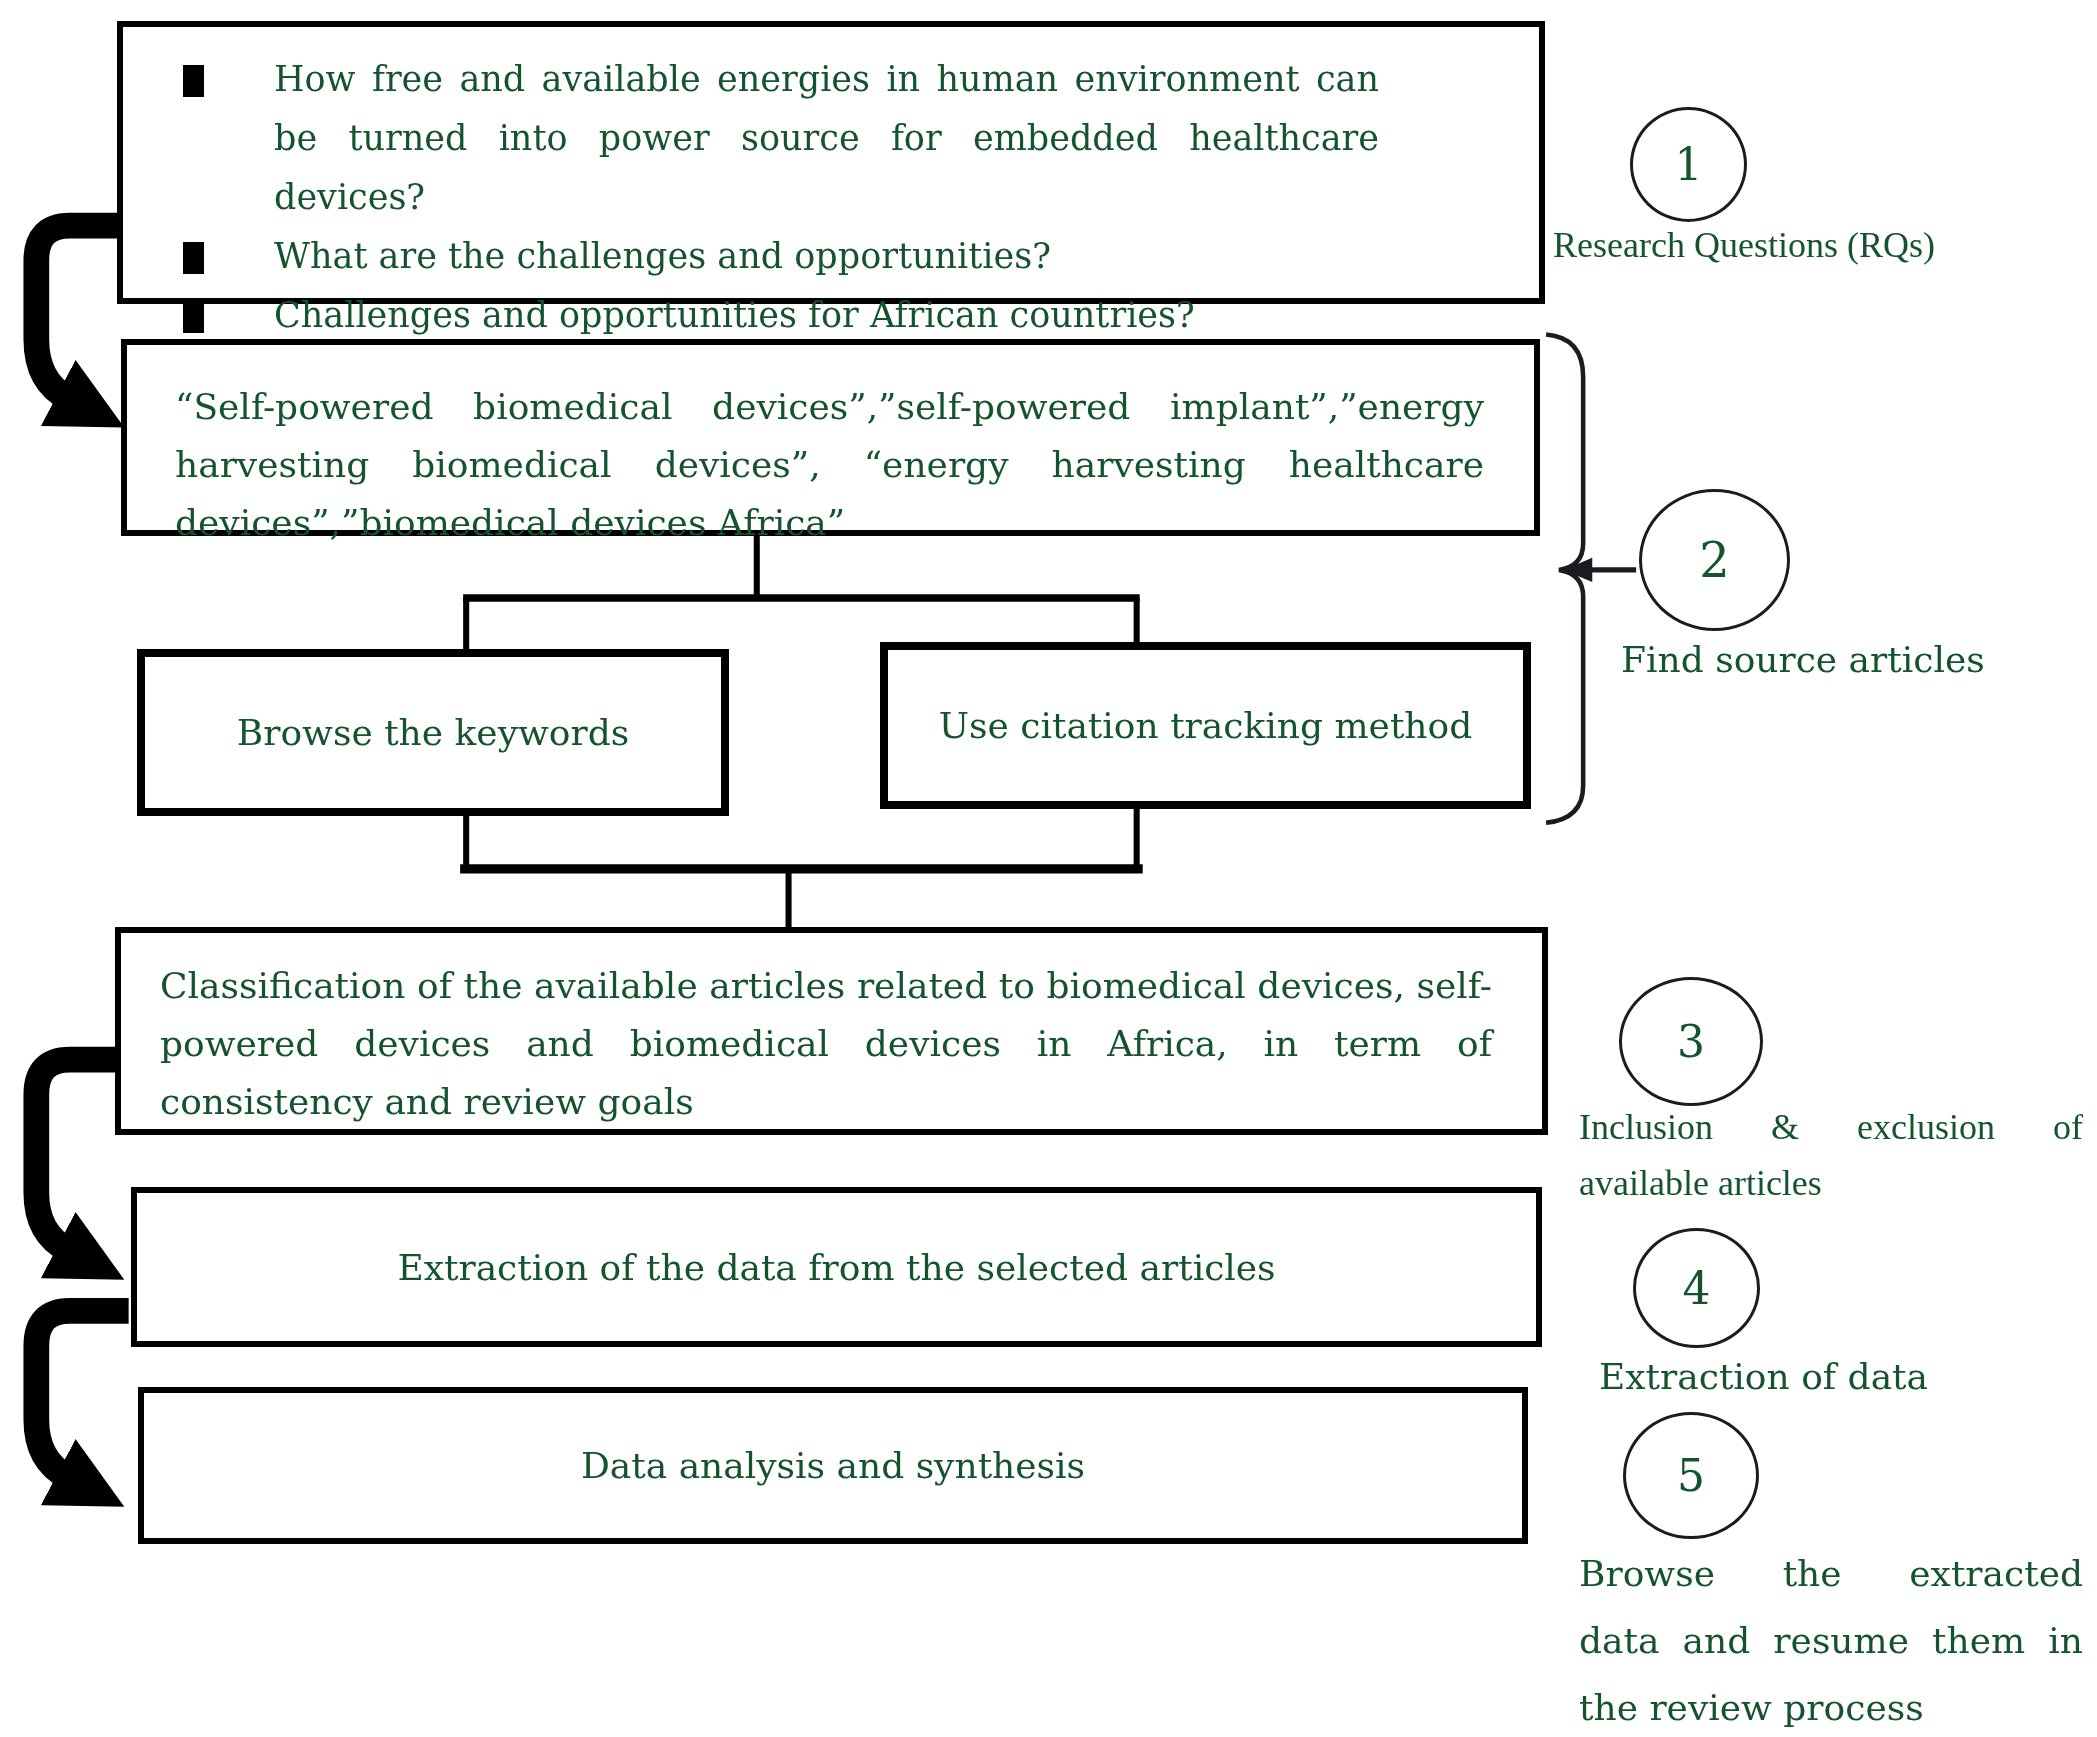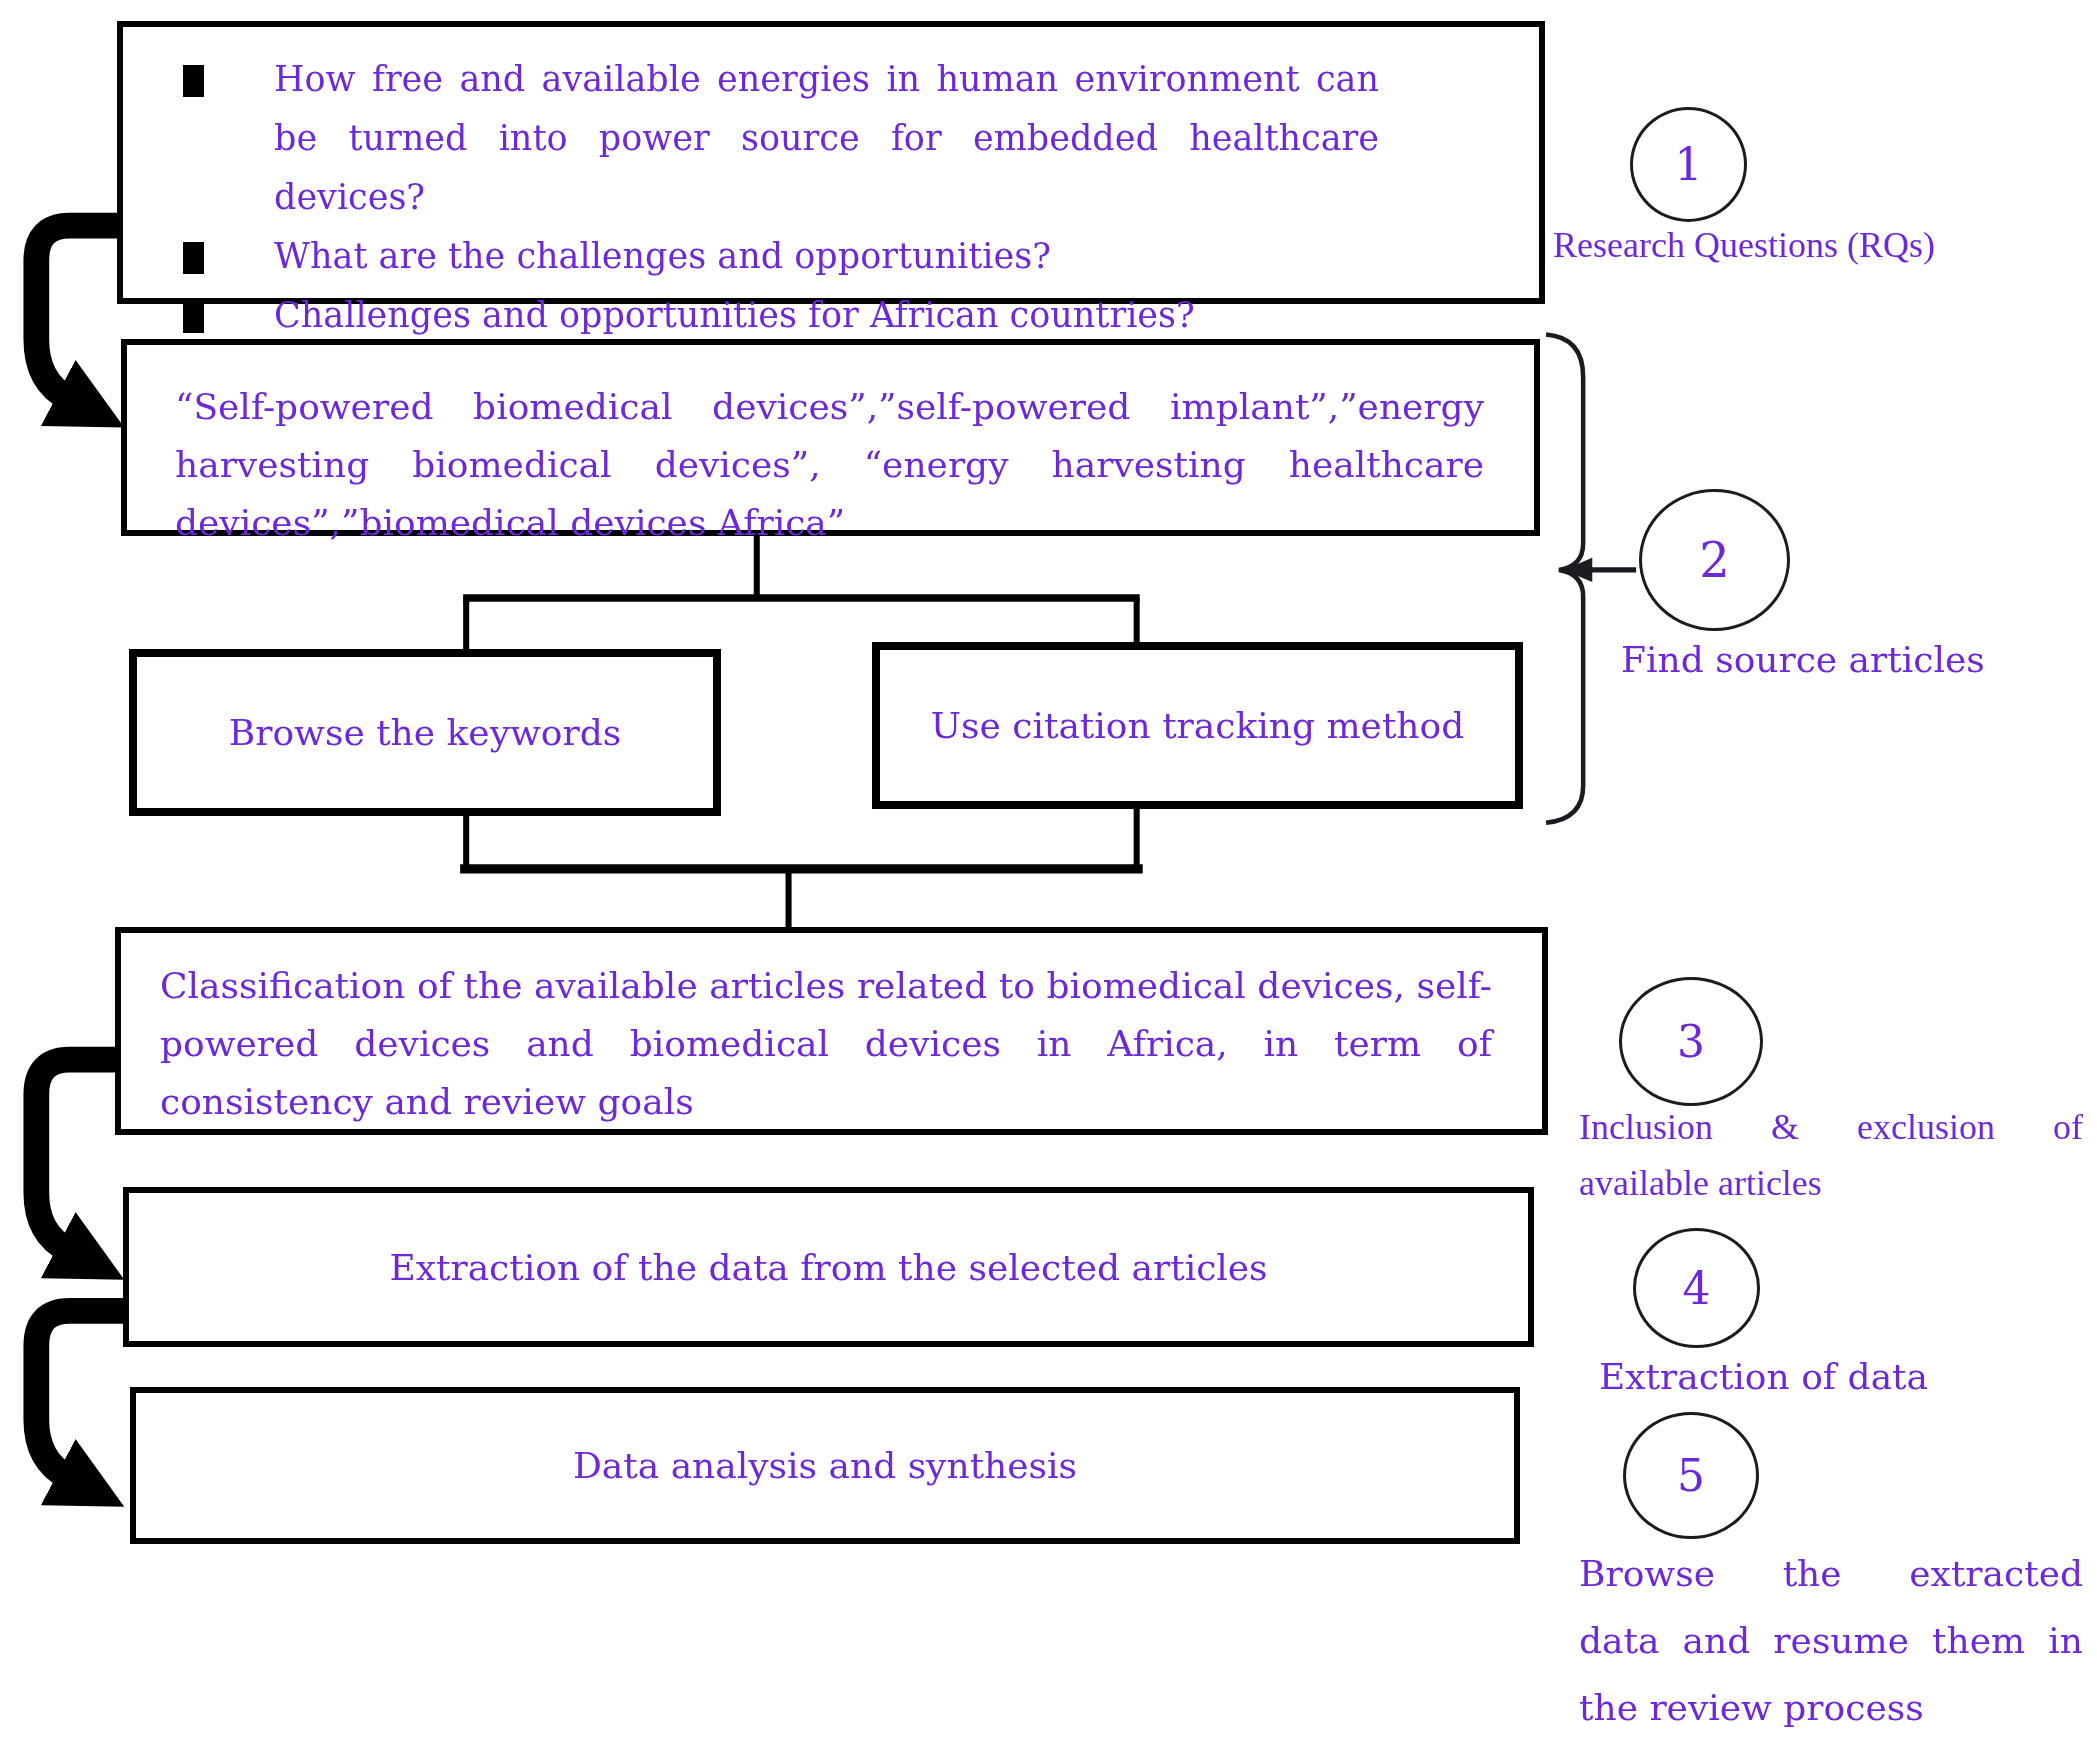--- a/index.html
+++ b/index.html
@@ -1,23 +1,23 @@
 <!DOCTYPE html>
 <html style="font-size:12px"><head>
 <meta charset="utf-8">
 <style>
   html,body{margin:0;padding:0;background:#ffffff;}
   .canvas{
     position:relative;width:2097px;height:1737px;background:#ffffff;
-    font-family:"DejaVu Serif","Liberation Serif",serif;color:#6d28d9;
+    font-family:"DejaVu Serif","Liberation Serif",serif;color:#14532d;
     overflow:hidden;
   }
   .overlay{position:absolute;left:0;top:0;width:2097px;height:1737px;}
   .box{position:absolute;box-sizing:border-box;background:#ffffff;border:6.8px solid #000;}
-  .centerbox{display:flex;align-items:center;justify-content:center;text-align:left;}
+  .centerbox{display:flex;align-items:center;justify-content:center;text-align:left;margin-left:8px;}
 
   
   #rq-box{left:117px;top:21px;width:1428px;height:283px;padding:23px 30px 0 30px;}
   .bullet-item{display:flex;align-items:flex-start;}
   .bullet-sq{flex:0 0 21px;width:21px;height:32px;background:#000;margin:15px 0 0 30px;}
   .bullet-item p{margin:0 0 0 70px;width:1105px;font-size:35px;line-height:59px;text-align:justify;}
 
   #kw-box{left:121px;top:339px;width:1419px;height:197px;padding:16.7px 36px 0 32px;}
   #kw-box p{margin:16px;width:1309px;font-size:36px;line-height:58px;text-align:justify;}
 

